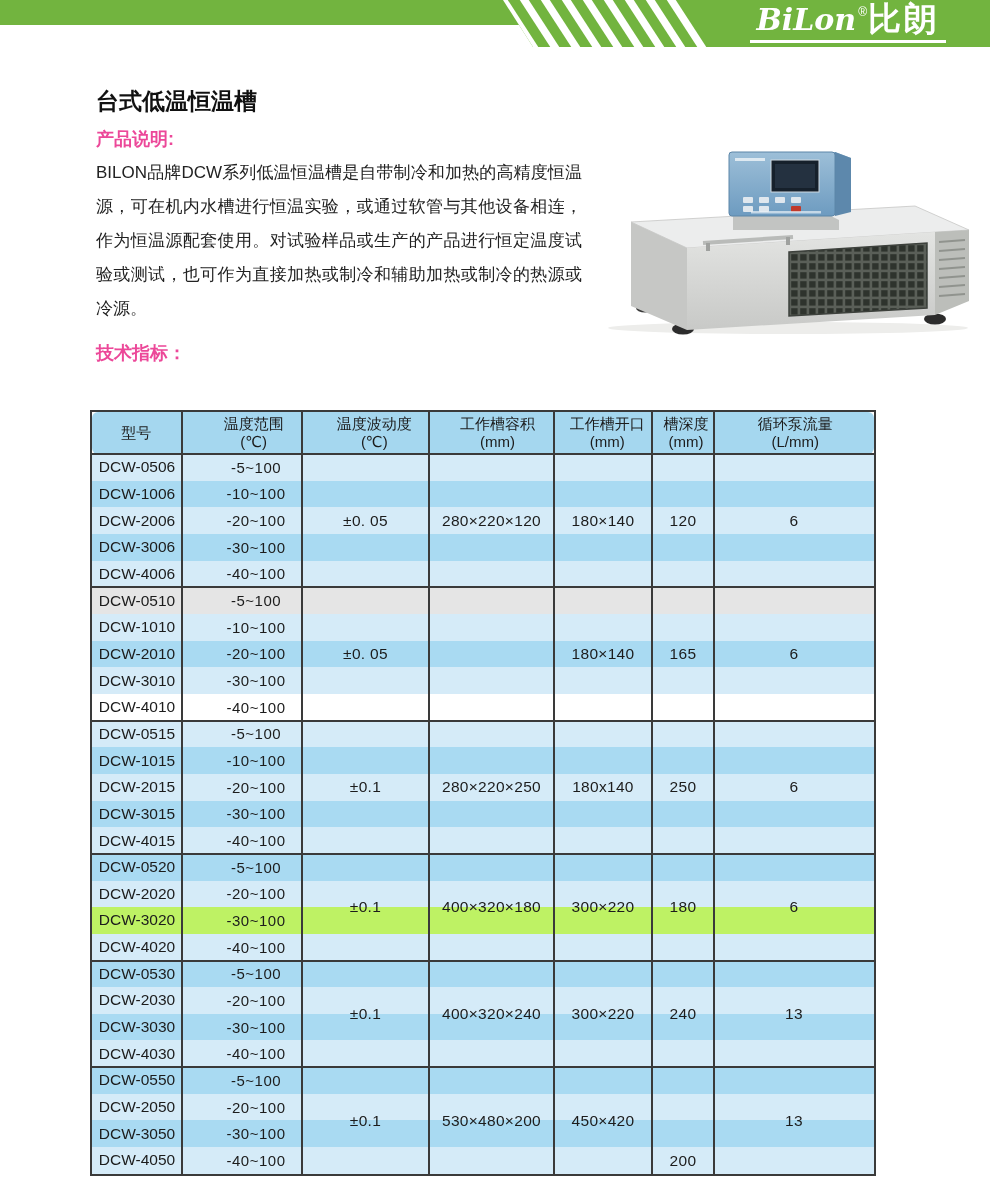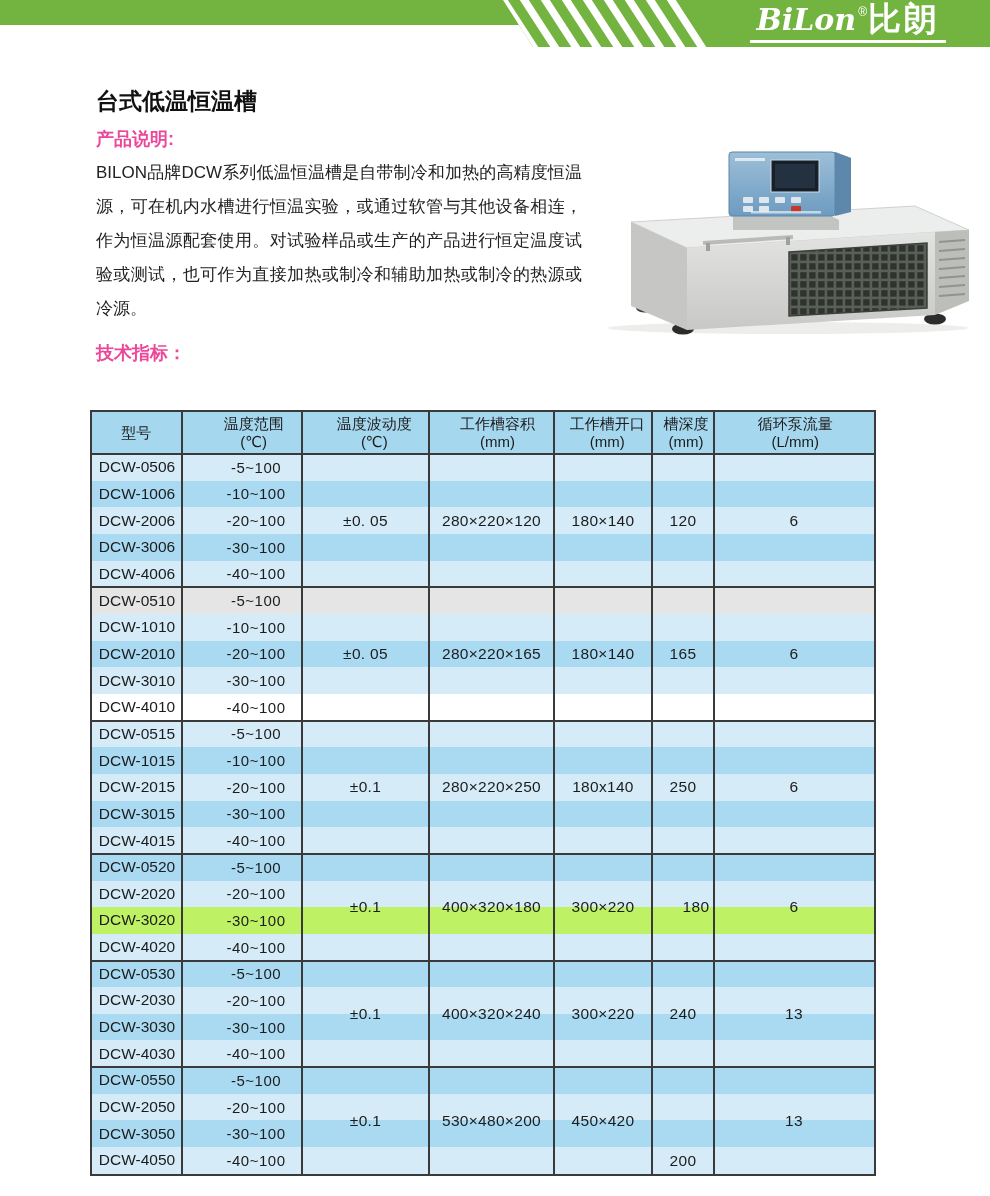--- a/index.html
+++ b/index.html
@@ -25,21 +25,21 @@
   .spec-head{top:341px;}
   .desc{position:absolute;left:96px;top:156px;width:486px;margin:0;font-size:17px;line-height:34px;
         text-align:justify;color:#222;}
 
   
   .photo{position:absolute;left:583px;top:100px;width:392px;height:235px;}
 
   
   .spec-table{position:absolute;left:90px;top:410px;width:782px;height:762px;
               border:2px solid #3a3a3a;background:#fff;}
-  .thead{display:flex;height:42px;background:#a5d7ef;}
+  .thead{display:flex;height:42px;background:#a5d7ef;border-radius:6px;}
   .th{display:flex;flex-direction:column;align-items:center;justify-content:center;
       font-size:15px;line-height:18px;color:#1c1c1c;text-align:center;}
   .c0{width:90px;} .c1{width:120px;padding-left:14px;} .c2{width:125px;} .c3{width:125px;}
   .c4{width:98px;} .c5{width:62px;} .c6{width:160px;}
   .tr{display:flex;height:26.666px;}
   .td{display:flex;align-items:center;justify-content:center;font-size:15.5px;color:#1c1c1c;}
   .range{letter-spacing:0.5px;font-size:15px;}
   .overlays{position:absolute;inset:0;pointer-events:none;}
   .gval{position:absolute;display:flex;align-items:center;justify-content:center;
         font-size:15.5px;color:#1c1c1c;letter-spacing:0.3px;}
@@ -275,35 +275,34 @@
         </div>
       </div>
     <div class="overlays">
         <div class="gval" style="left: 210px; top: 42px; width: 127px; height: 133.333px;">±0. 05</div>
         <div class="gval" style="left: 337px; top: 42px; width: 125px; height: 133.333px;">280×220×120</div>
         <div class="gval" style="left: 462px; top: 42px; width: 98px; height: 133.333px;">180×140</div>
         <div class="gval" style="left: 560px; top: 42px; width: 62px; height: 133.333px;">120</div>
         <div class="gval" style="left: 622px; top: 42px; width: 160px; height: 133.333px;">6</div>
         <div class="hline" style="top: 174.333px;"></div>
         <div class="gval" style="left: 210px; top: 175.333px; width: 127px; height: 133.333px;">±0. 05</div>
-        <div class="gval" style="left: 337px; top: 175.333px; width: 125px; height: 133.333px;">280×220×165</div>
         <div class="gval" style="left: 462px; top: 175.333px; width: 98px; height: 133.333px;">180×140</div>
         <div class="gval" style="left: 560px; top: 175.333px; width: 62px; height: 133.333px;">165</div>
         <div class="gval" style="left: 622px; top: 175.333px; width: 160px; height: 133.333px;">6</div>
         <div class="hline" style="top: 307.667px;"></div>
         <div class="gval" style="left: 210px; top: 308.667px; width: 127px; height: 133.333px;">±0.1</div>
         <div class="gval" style="left: 337px; top: 308.667px; width: 125px; height: 133.333px;">280×220×250</div>
         <div class="gval" style="left: 462px; top: 308.667px; width: 98px; height: 133.333px;">180x140</div>
         <div class="gval" style="left: 560px; top: 308.667px; width: 62px; height: 133.333px;">250</div>
         <div class="gval" style="left: 622px; top: 308.667px; width: 160px; height: 133.333px;">6</div>
         <div class="hline" style="top: 441px;"></div>
         <div class="gval" style="left: 210px; top: 442px; width: 127px; height: 106.667px;">±0.1</div>
         <div class="gval" style="left: 337px; top: 442px; width: 125px; height: 106.667px;">400×320×180</div>
         <div class="gval" style="left: 462px; top: 442px; width: 98px; height: 106.667px;">300×220</div>
-        <div class="gval" style="left: 560px; top: 442px; width: 62px; height: 106.667px; padding-left: 13px;">180</div>
+        <div class="gval" style="left: 560px; top: 442px; width: 62px; height: 106.667px;">180</div>
         <div class="gval" style="left: 622px; top: 442px; width: 160px; height: 106.667px;">6</div>
         <div class="hline" style="top: 547.667px;"></div>
         <div class="gval" style="left: 210px; top: 548.667px; width: 127px; height: 106.667px;">±0.1</div>
         <div class="gval" style="left: 337px; top: 548.667px; width: 125px; height: 106.667px;">400×320×240</div>
         <div class="gval" style="left: 462px; top: 548.667px; width: 98px; height: 106.667px;">300×220</div>
         <div class="gval" style="left: 560px; top: 548.667px; width: 62px; height: 106.667px;">240</div>
         <div class="gval" style="left: 622px; top: 548.667px; width: 160px; height: 106.667px;">13</div>
         <div class="hline" style="top: 654.333px;"></div>
         <div class="gval" style="left: 210px; top: 655.333px; width: 127px; height: 106.667px;">±0.1</div>
         <div class="gval" style="left: 337px; top: 655.333px; width: 125px; height: 106.667px;">530×480×200</div>

